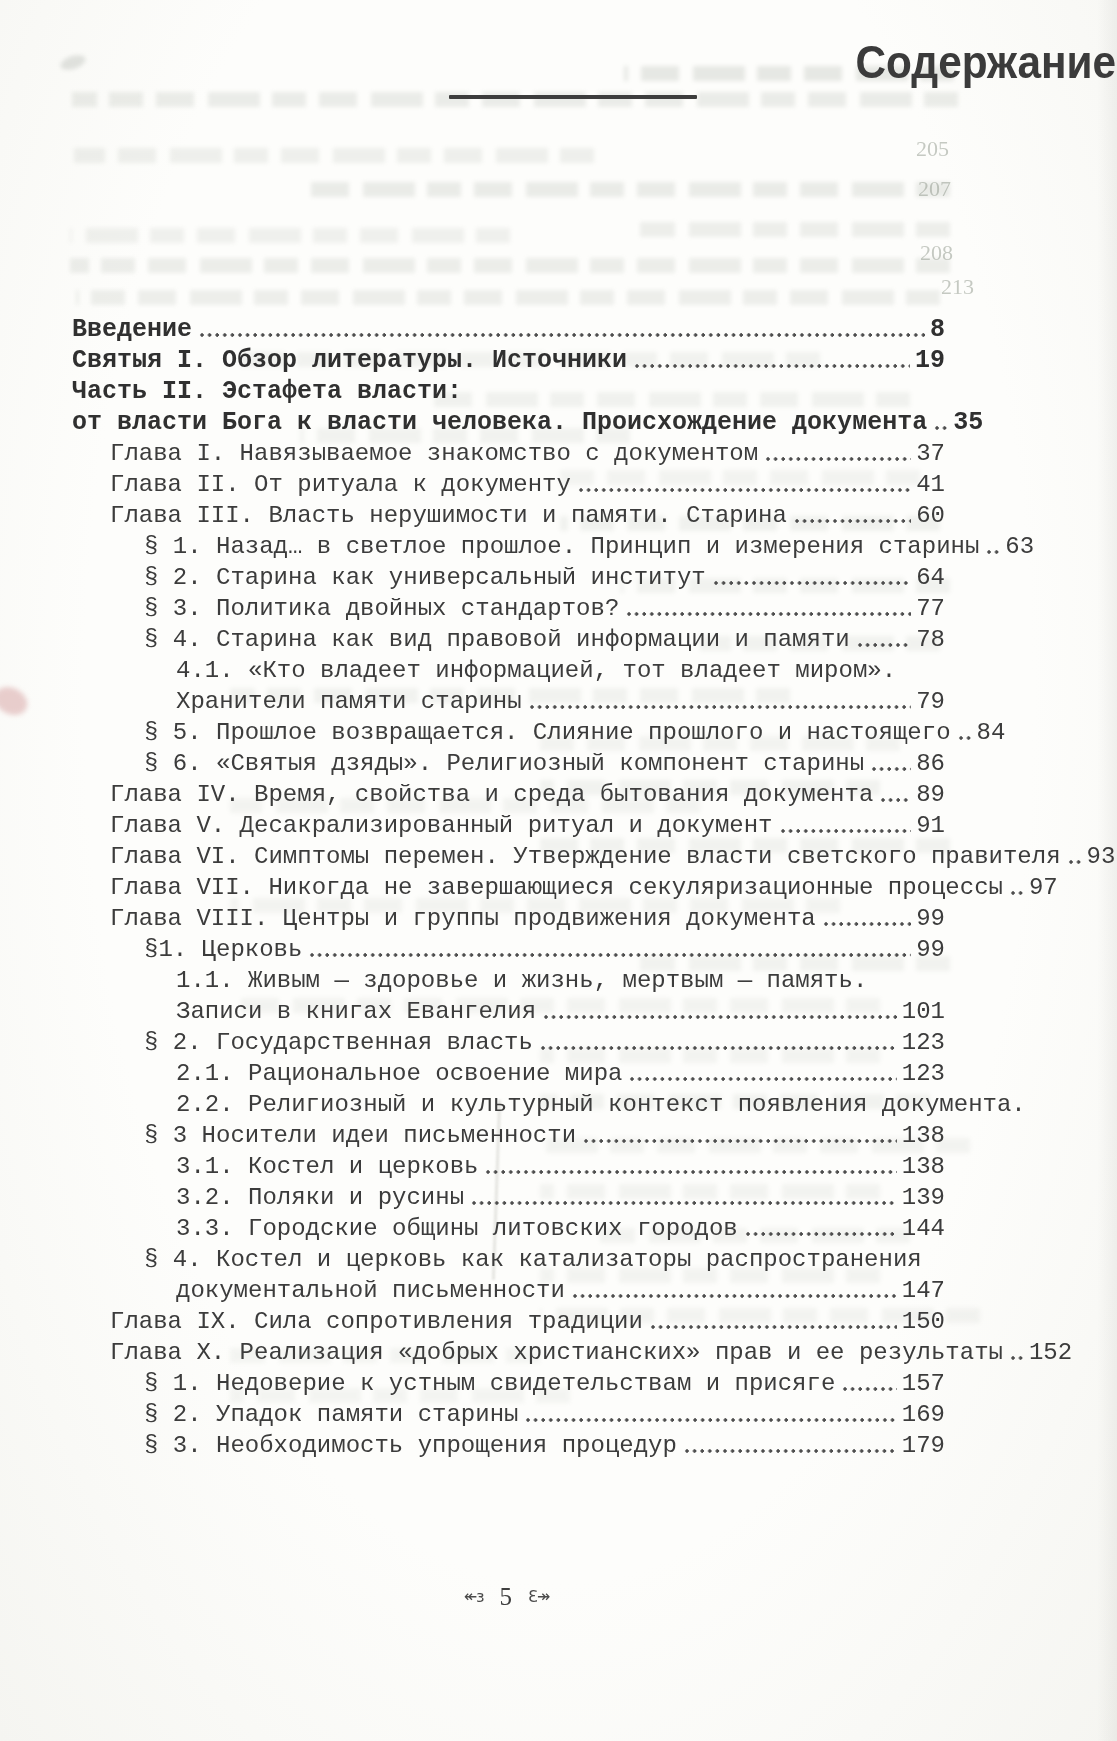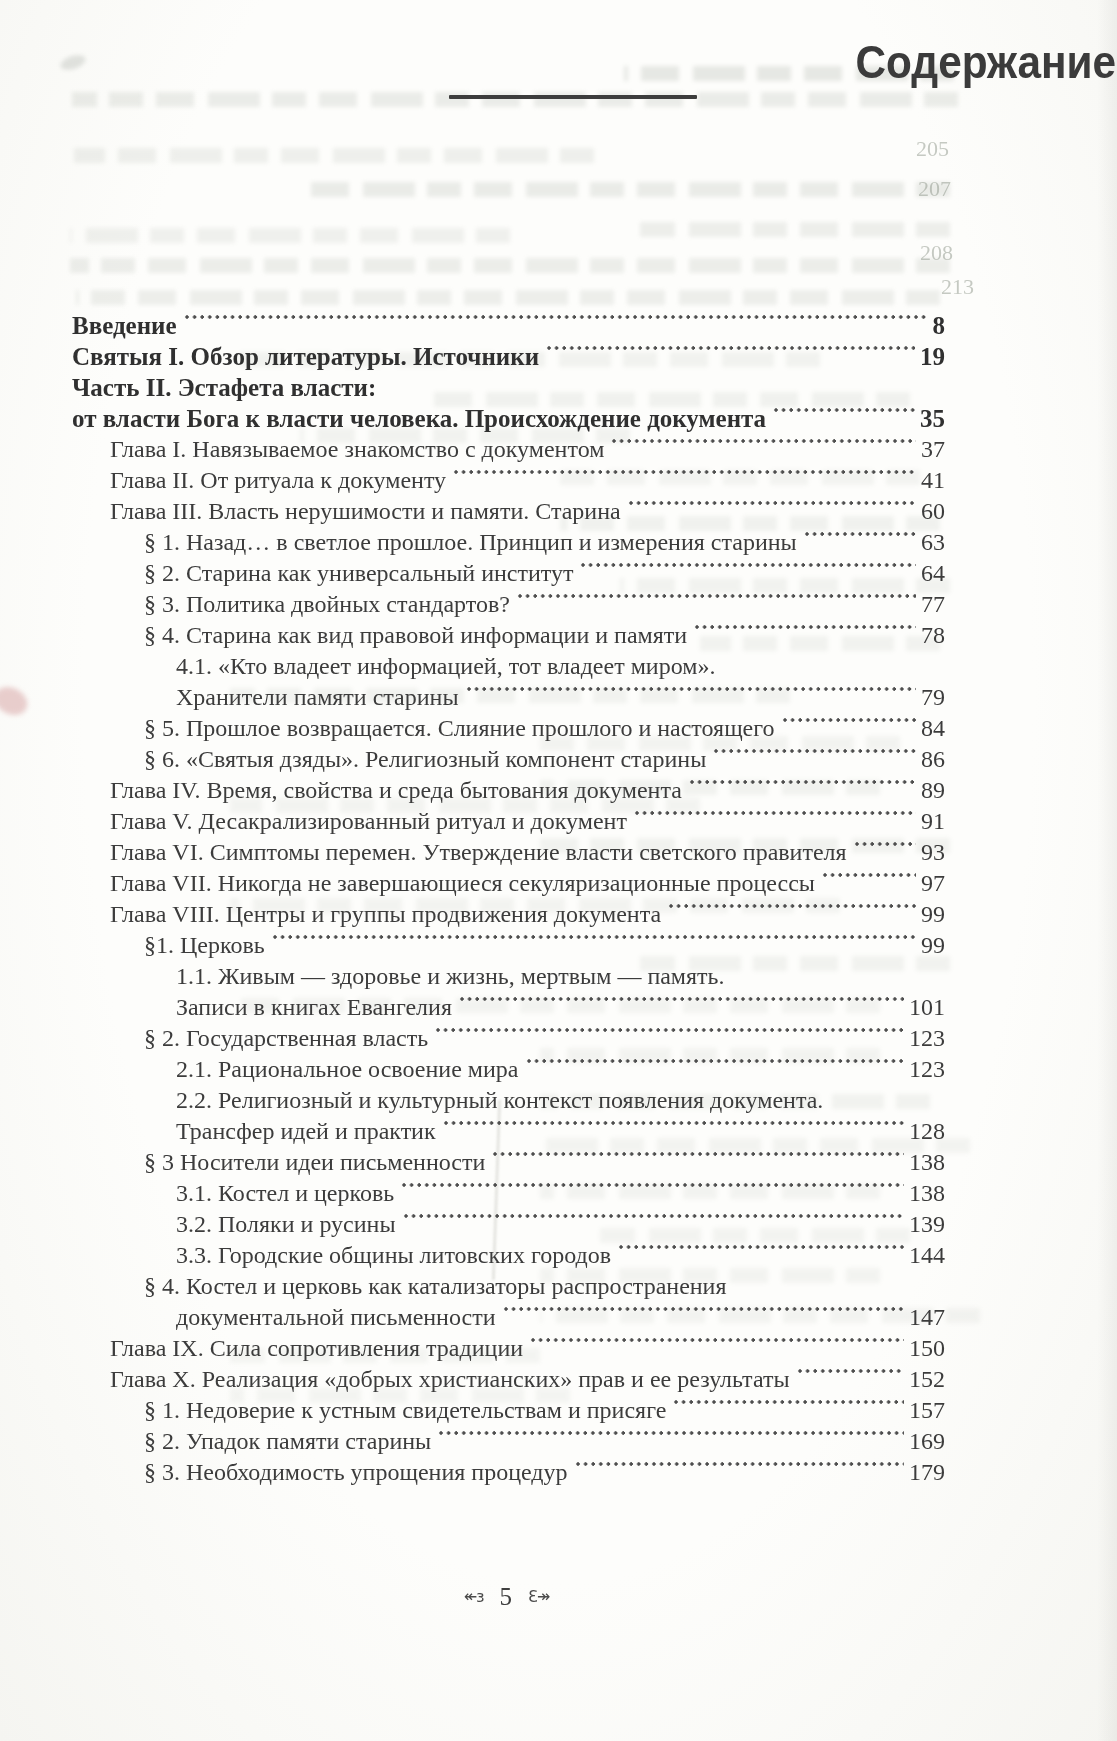--- a/index.html
+++ b/index.html
@@ -34,22 +34,22 @@
   .bn-2{left:920px;top:240px;} .bn-3{left:921px;top:274px;margin-left:20px;}
   
   .title-wrap{position:absolute;top:36px;left:0;width:100%;text-align:right;}
   .title{display:inline-block;margin:0;transform:translateX(14px) scaleX(.9);
     font:700 47px/1.1 "Liberation Sans","DejaVu Sans",sans-serif;
     color:#3b3b3b;letter-spacing:0;}
   .title-rule{width:248px;height:4px;background:#3d3d3d;margin:7px auto 0;
     transform:translateX(14px);border-radius:1px;}
   
   .toc{position:absolute;left:64px;top:312px;width:881px;color:#3c3c3c;}
-  .row{display:flex;align-items:flex-start;height:31px;white-space:nowrap;
-    font-size:24px;line-height:27px;}
+  .row{display:flex;align-items:flex-end;height:31px;white-space:nowrap;
+    font-size:24px;line-height:27px;font-family:Liberation Mono, monospace;}
   .row .t{flex:0 1 auto;overflow:visible;}
   .row.bold{font-weight:700;color:#303030;font-size:25px;}
   .lvl0{padding-left:8px;} .lvl1{padding-left:46px;}
   .lvl2{padding-left:80px;} .lvl3{padding-left:112px;}
   .leader{flex:1 1 14px;min-width:14px;height:9px;margin:0 5px 4px 7px;
     background-image:radial-gradient(circle at 3px 5px, #4e4e4e 1.5px, rgba(0,0,0,0) 1.9px);
     background-size:7.6px 9px;background-repeat:repeat-x;}
   .pg{flex:0 0 auto;}
   
   .footer{position:absolute;top:1583px;left:0;width:100%;text-align:center;
@@ -228,25 +228,20 @@
         <span class="pg">123</span>
       </div>
       <div class="row lvl3">
         <span class="t">2.1. Рациональное освоение мира</span>
         <span class="leader"></span>
         <span class="pg">123</span>
       </div>
       <div class="row lvl3">
         <span class="t">2.2. Религиозный и культурный контекст появления документа.</span>
       </div>
-      <div class="row lvl3">
-        <span class="t">Трансфер идей и практик</span>
-        <span class="leader"></span>
-        <span class="pg">128</span>
-      </div>
       <div class="row lvl2">
         <span class="t">§ 3 Носители идеи письменности</span>
         <span class="leader"></span>
         <span class="pg">138</span>
       </div>
       <div class="row lvl3">
         <span class="t">3.1. Костел и церковь</span>
         <span class="leader"></span>
         <span class="pg">138</span>
       </div>

